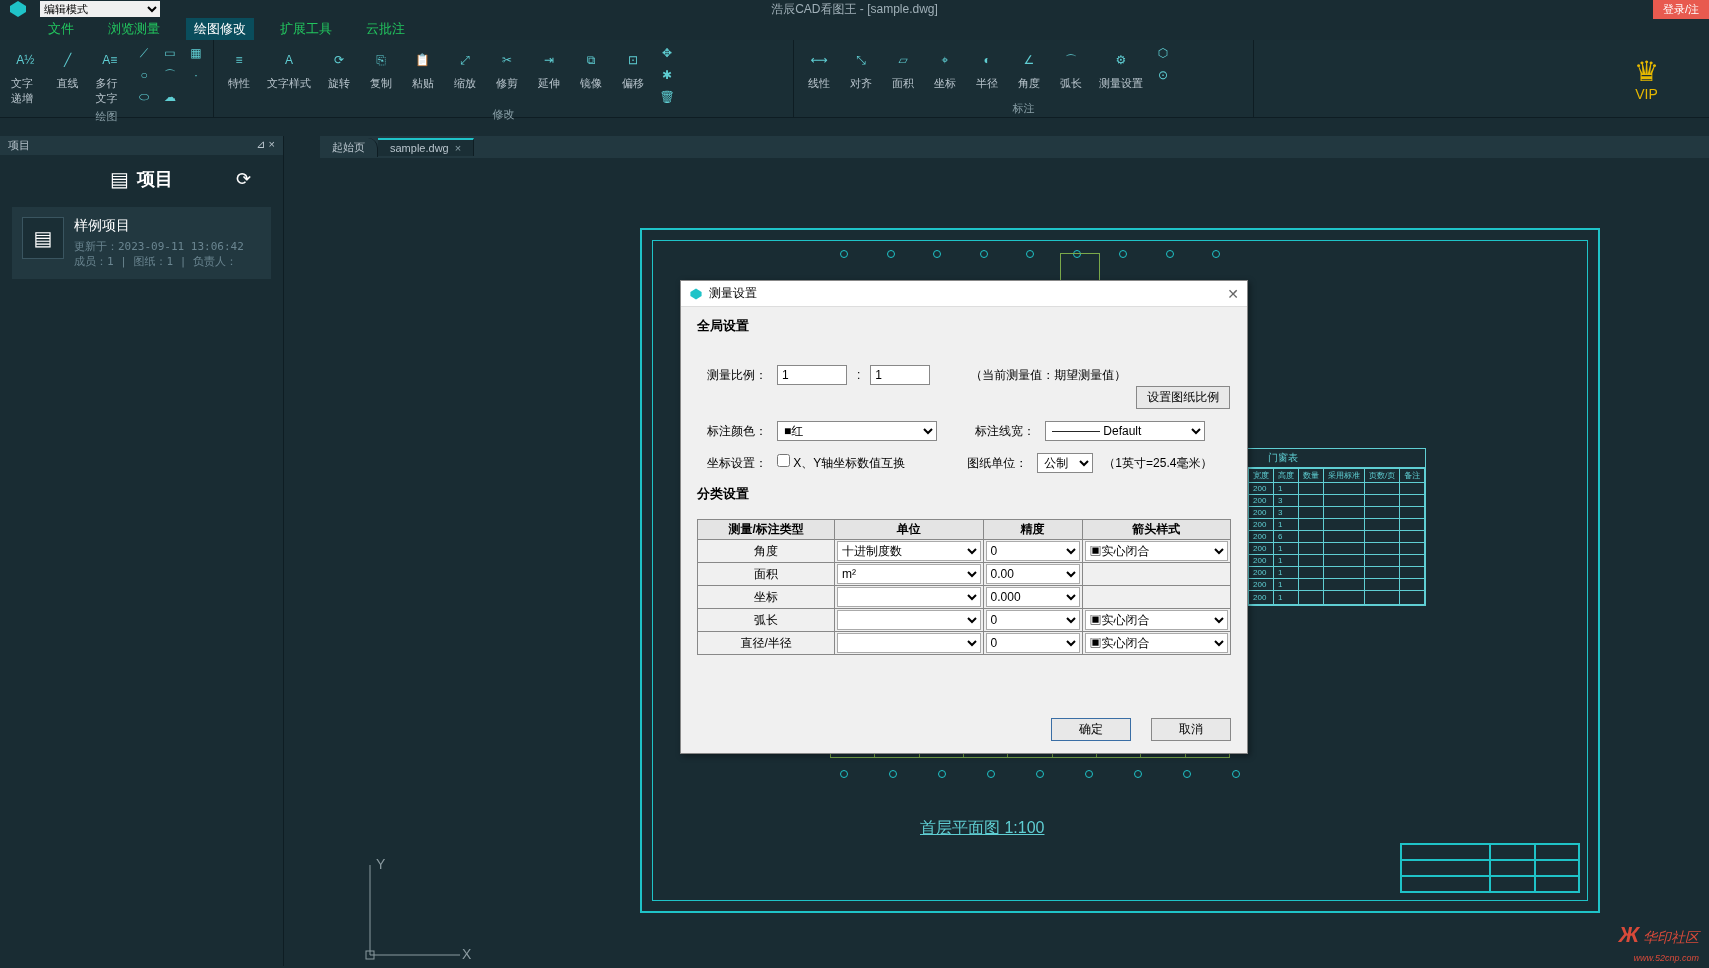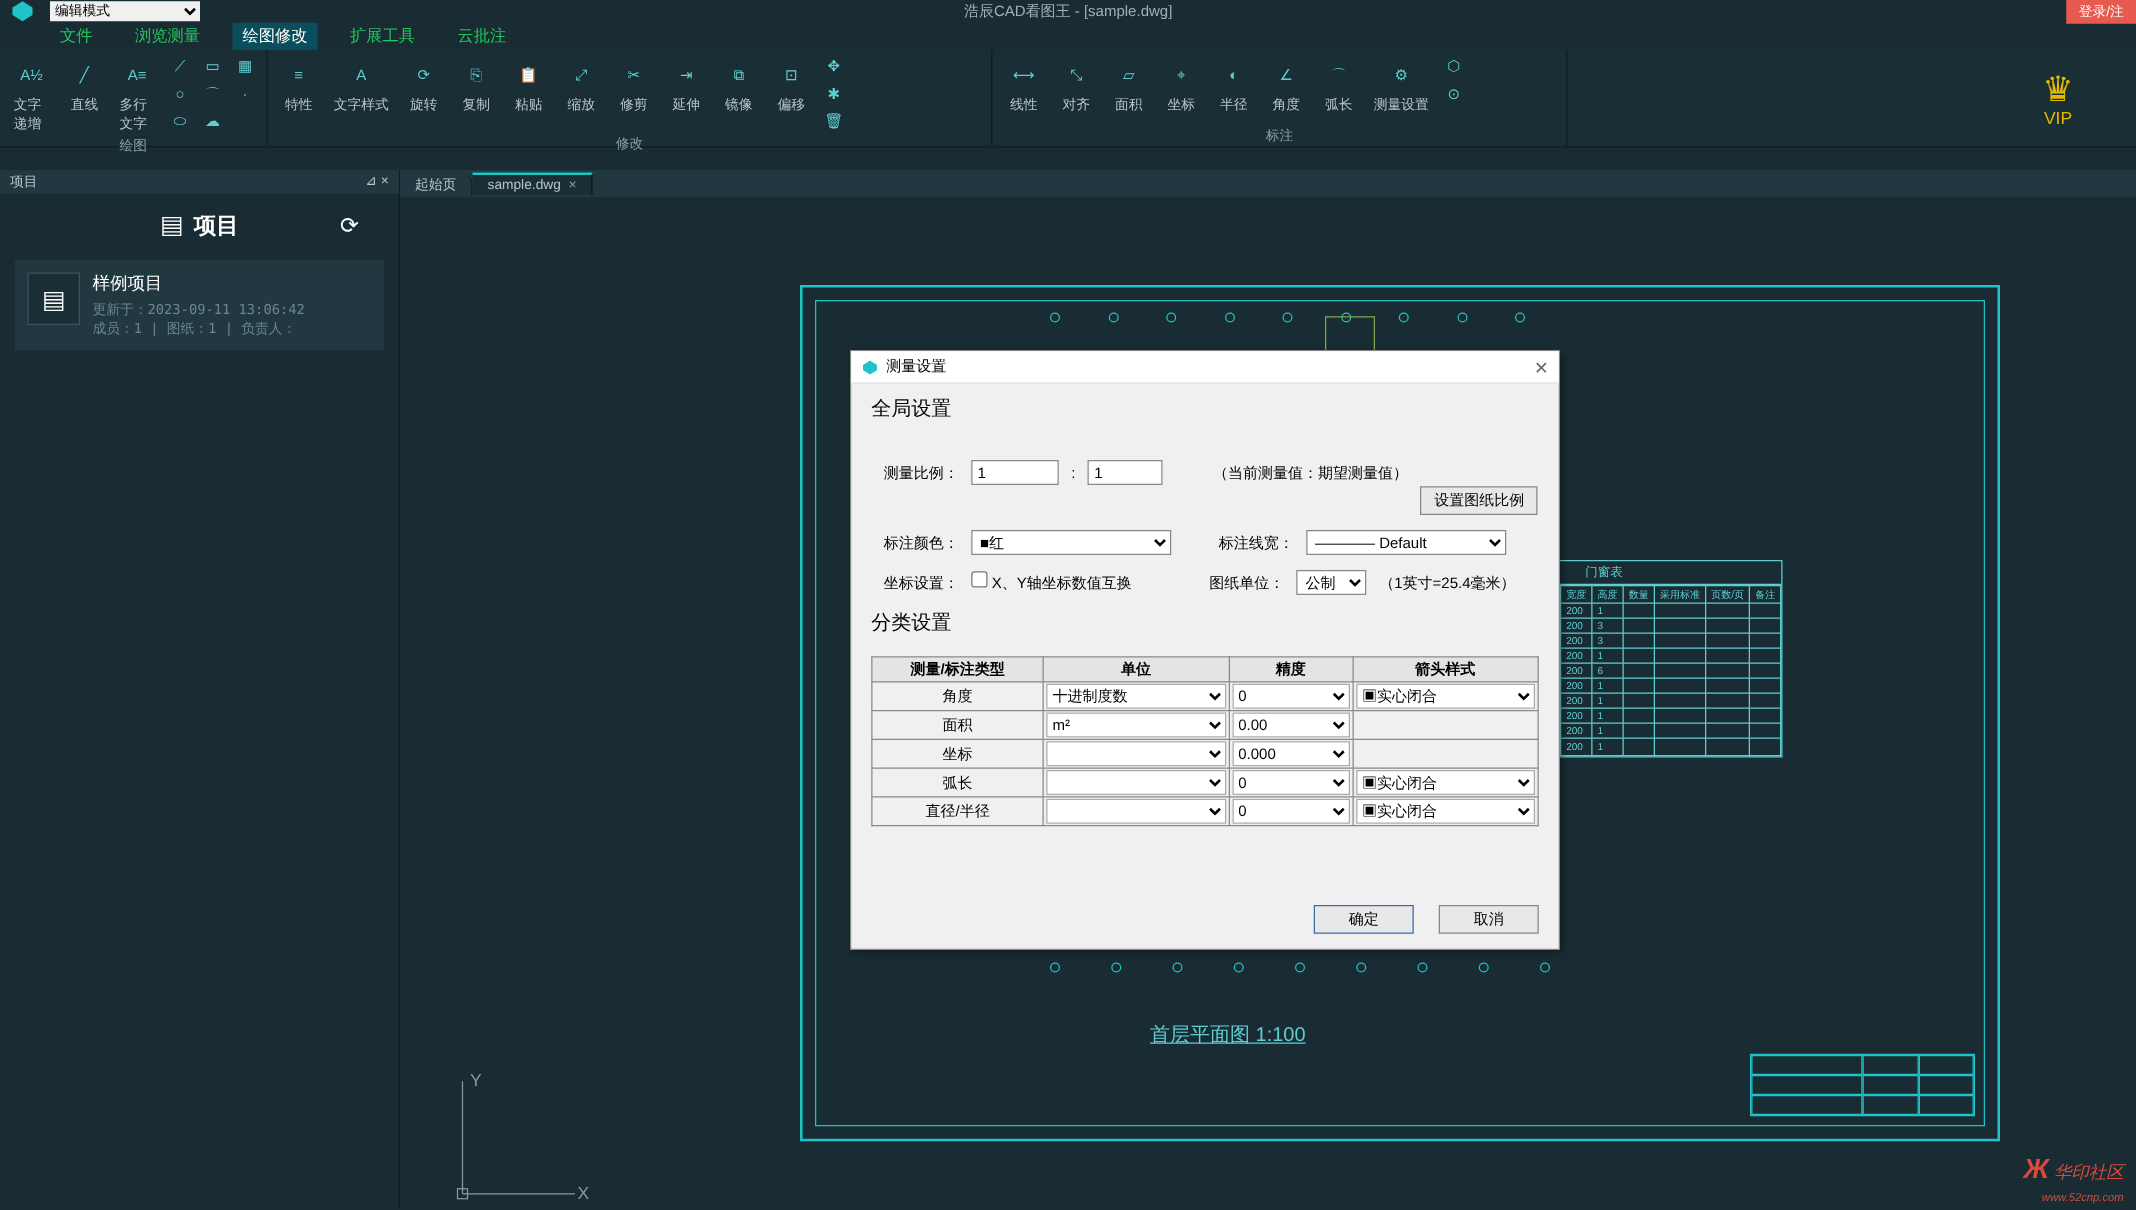--- a/index.html
+++ b/index.html
@@ -24,21 +24,21 @@
 .ribbon-group-label { text-align: center; font-size: 11px; color: #8aa0a8; padding: 1px 0; }
 .tool-btn { display: flex; flex-direction: column; align-items: center; gap: 2px; cursor: pointer; padding: 2px 3px; }
 .tool-icon { width: 28px; height: 28px; display: flex; align-items: center; justify-content: center; color: #5fced3; }
 .tool-icon-sm { width: 18px; height: 18px; display: flex; align-items: center; justify-content: center; color: #5fced3; }
 .tool-label { font-size: 11px; color: #b8c4cc; }
 .tool-stack { display: flex; flex-direction: column; gap: 4px; }
 .vip-badge { position: absolute; right: 50px; top: 18px; color: #e6b800; font-size: 14px; text-align: center; }
 .vip-crown { font-size: 28px; line-height: 1; }
 
 
-.project-panel { position: absolute; left: 0; top: 136px; width: 320px; height: 830px; background: #192c33; border-right: 1px solid #0e1d23; }
+.project-panel { position: absolute; left: 0; top: 136px; width: 284px; height: 830px; background: #192c33; border-right: 1px solid #0e1d23; }
 .panel-title { font-size: 11px; color: #b8c4cc; padding: 2px 8px; background: #223840; display: flex; justify-content: space-between; }
 .panel-content { padding: 12px; }
 .proj-header { display: flex; align-items: center; justify-content: center; gap: 8px; margin-bottom: 16px; position: relative; }
 .proj-header-title { font-size: 18px; color: #fff; font-weight: bold; }
 .refresh-icon { position: absolute; right: 20px; color: #fff; font-size: 18px; }
 .proj-buttons { display: flex; gap: 8px; margin-bottom: 16px; align-items: center; }
 .proj-btn { background: #1fc3c8; color: #fff; padding: 6px 10px; font-size: 12px; border: none; cursor: pointer; }
 .proj-btn.outline { background: transparent; border: 1px solid #1fc3c8; color: #1fc3c8; }
 .icon-btn { width: 32px; height: 32px; border: 1px solid #3a5560; display: flex; align-items: center; justify-content: center; color: #fff; cursor: pointer; font-size: 14px; }
 .proj-card { background: #223840; padding: 10px; display: flex; gap: 10px; }
@@ -83,21 +83,21 @@
 
 .ucs { position: absolute; left: 30px; bottom: -10px; color: #8a9aa0; font-size: 14px; }
 .ucs svg { overflow: visible; }
 
 
 .dialog { position: absolute; left: 680px; top: 280px; width: 568px; background: #f0f0f0; border: 1px solid #888; box-shadow: 2px 2px 6px rgba(0,0,0,0.4); color: #000; z-index: 100; }
 .dialog-title { display: flex; align-items: center; padding: 4px 8px; font-size: 12px; background: #fff; border-bottom: 1px solid #ddd; }
 .dialog-title-icon { width: 14px; height: 14px; margin-right: 6px; }
 .dialog-close { margin-left: auto; font-size: 14px; cursor: pointer; color: #666; }
 .dialog-body { padding: 10px 16px; }
-.dialog-section-label { font-size: 16px; margin-bottom: 6px; }
+.dialog-section-label { font-size: 13px; margin-bottom: 6px; font-weight: bold; }
 .dialog-row { display: flex; align-items: center; gap: 10px; margin-bottom: 12px; font-size: 12px; }
 .dialog-row label { white-space: nowrap; }
 .dialog-input { border: 1px solid #888; background: #fff; height: 20px; padding: 0 4px; font-size: 12px; width: 70px; }
 .dialog-select { border: 1px solid #888; background: #fff; height: 20px; padding: 0 2px; font-size: 12px; }
 .dialog-btn { border: 1px solid #888; background: #e8e8e8; padding: 2px 10px; font-size: 12px; cursor: pointer; margin-top: 45px; }
 .dialog-btn.primary { border-color: #3a6ea5; }
 .cls-table { border-collapse: collapse; width: 100%; margin-top: 16px; }
 .cls-table th, .cls-table td { border: 1px solid #888; padding: 1px 2px; font-size: 12px; text-align: center; background: #f0f0f0; }
 .cls-table th { background: #e4e4e4; }
 .cls-table select { width: 100%; border: 1px solid #aaa; background: #fff; font-size: 12px; height: 20px; text-align: left; }

